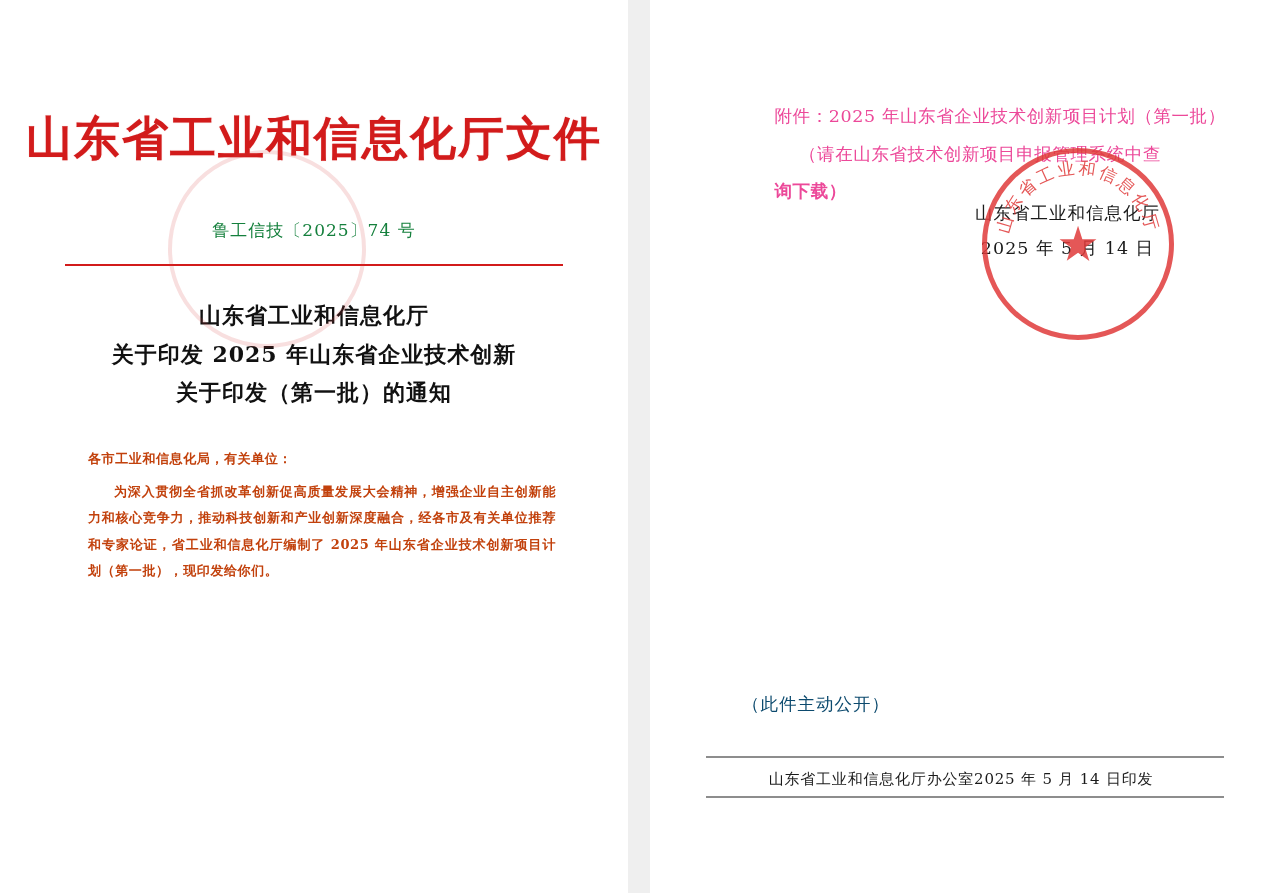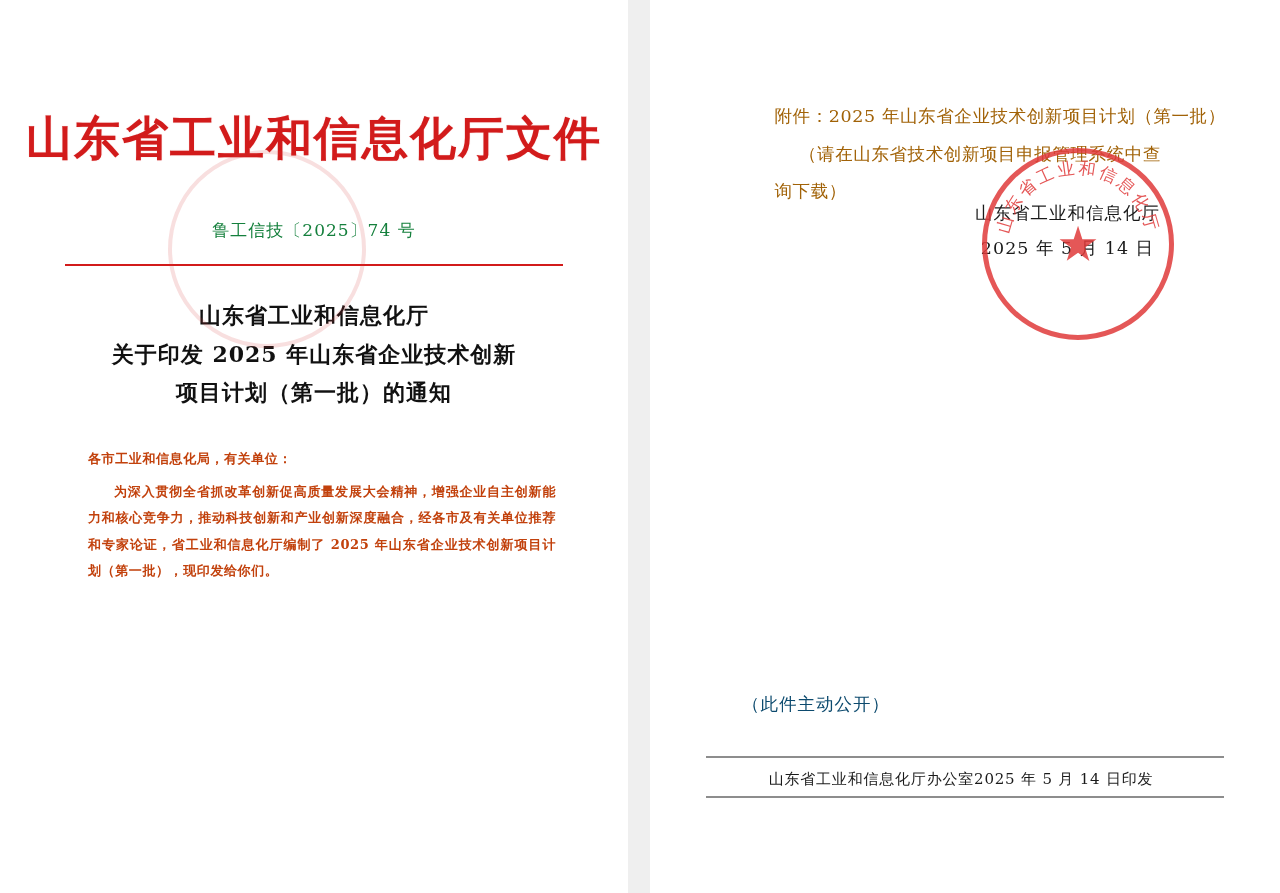--- a/index.html
+++ b/index.html
@@ -109,26 +109,26 @@
     border-radius: 50%;
     opacity: .55;
     pointer-events: none;
   }
 
   
   .attach-block {
     margin: 98px 60px 0 58px;
     font-size: 17.5px;
     line-height: 2.15;
-    color: #a16207;
+    color: #ec4899;
     letter-spacing: 0.6px;
   }
   .attach-line1 { text-indent: 3.8em; white-space: nowrap; }
   .attach-line2 { text-indent: 5.2em; }
-  .attach-line3 { text-indent: 3.8em; }
+  .attach-line3 { text-indent: 3.8em; font-weight: bold; }
 
   .sign-block {
     position: absolute;
     right: 120px;
     top: 196px;
     text-align: center;
     font-size: 17.5px;
     line-height: 2.0;
     color: #1a1a1a;
     letter-spacing: 1px;
@@ -228,21 +228,21 @@
       <div class="doc-title-red">山东省工业和信息化厅文件</div>
     </div>
 
     <div class="doc-number">鲁工信技〔2025〕74 号</div>
 
     <div class="red-rule"></div>
 
     <div class="notice-title">
       <span class="line">山东省工业和信息化厅</span>
       <span class="line">关于印发 2025 年山东省企业技术创新</span>
-      <span class="line">项目计划（第一批）的通知</span>
+      <span class="line">关于印发（第一批）的通知</span>
     </div>
 
     <div class="body-block">
       <p>各市工业和信息化局，有关单位：</p>
       <p class="indent2">为深入贯彻全省抓改革创新促高质量发展大会精神，增强企业自主创新能力和核心竞争力，推动科技创新和产业创新深度融合，经各市及有关单位推荐和专家论证，省工业和信息化厅编制了 2025 年山东省企业技术创新项目计划（第一批），现印发给你们。</p>
     </div>
 
   </div>
 
   <div class="gutter"></div>

